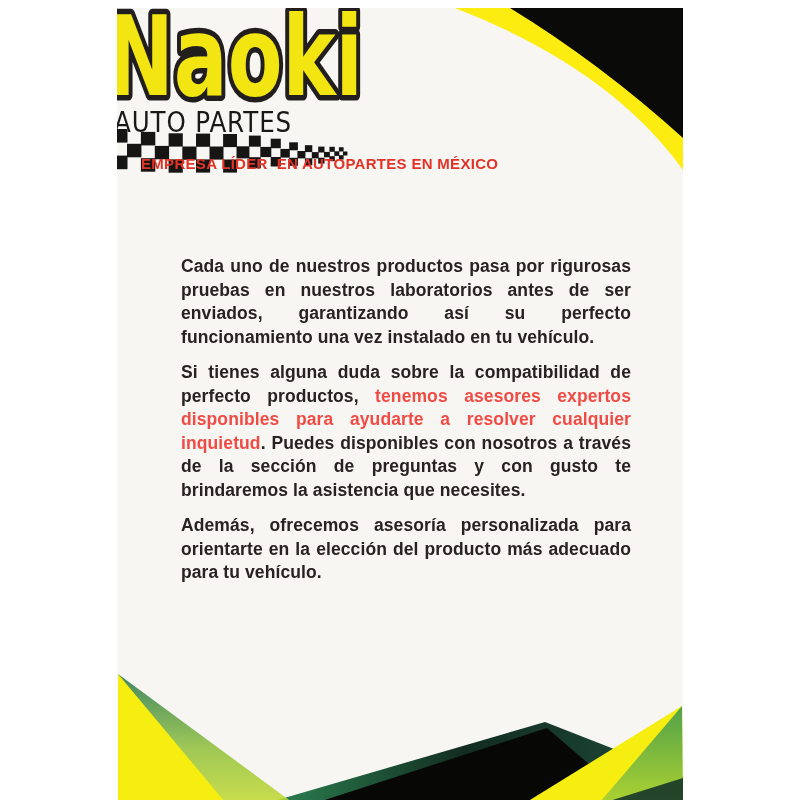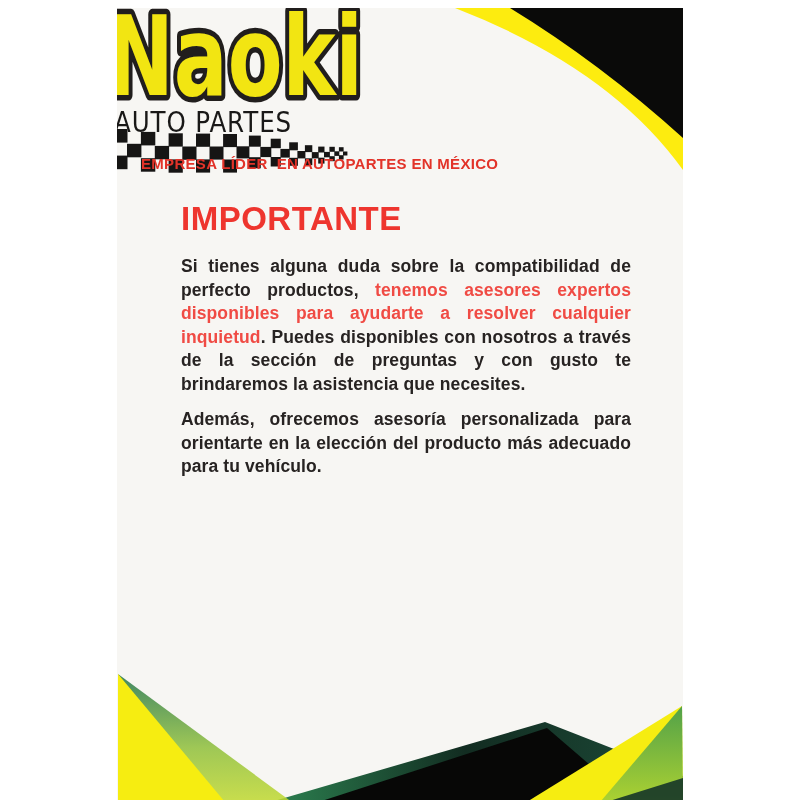--- a/index.html
+++ b/index.html
@@ -119,20 +119,20 @@
         <rect x="216.4" y="30.2" width="5.4" height="5.0" fill="#161514"></rect>
         <rect x="221.3" y="25.3" width="5.0" height="4.6" fill="#161514"></rect>
         <rect x="225.9" y="21.2" width="4.7" height="4.3" fill="#161514"></rect>
         <rect x="225.9" y="29.2" width="4.7" height="4.3" fill="#161514"></rect>
         <rect x="230.0" y="25.5" width="4.4" height="4.0" fill="#161514"></rect>
       </g>
   </svg>
 
   <div class="tagline" style="color: rgb(226, 51, 41);">EMPRESA LÍDER  EN AUTOPARTES EN MÉXICO</div>
 
-  <div class="heading" style="color: rgb(238, 53, 46);">IMPORTANTE</div>
 
   <div class="bodycol" style="color: rgb(39, 35, 34);">
+    <p>Cada uno de nuestros productos pasa por rigurosas pruebas en nuestros laboratorios antes de ser enviados, garantizando así su perfecto funcionamiento una vez instalado en tu vehículo.</p>
     <p><span>Si tienes alguna duda sobre la compatibilidad de perfecto productos, </span><span style="color: rgb(240, 75, 68);">tenemos asesores expertos disponibles para ayudarte a resolver cualquier inquietud</span><span>. Puedes disponibles con nosotros a través de la sección de preguntas y con gusto te brindaremos la asistencia que necesites.</span></p>
     <p>Además, ofrecemos asesoría personalizada para orientarte en la elección del producto más adecuado para tu vehículo.</p>
   </div>
 
 </div>
 
 </body></html>

